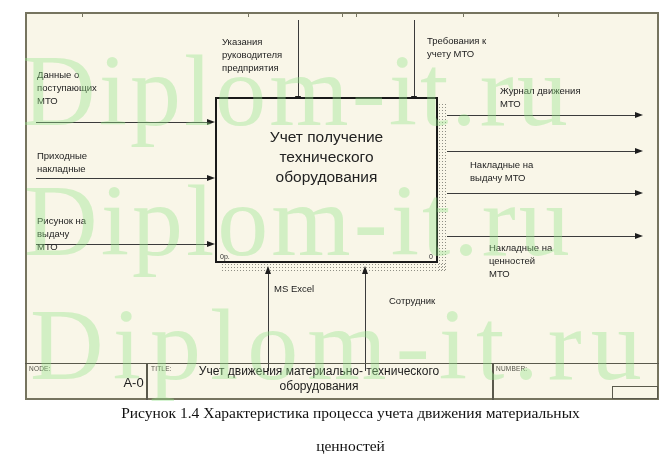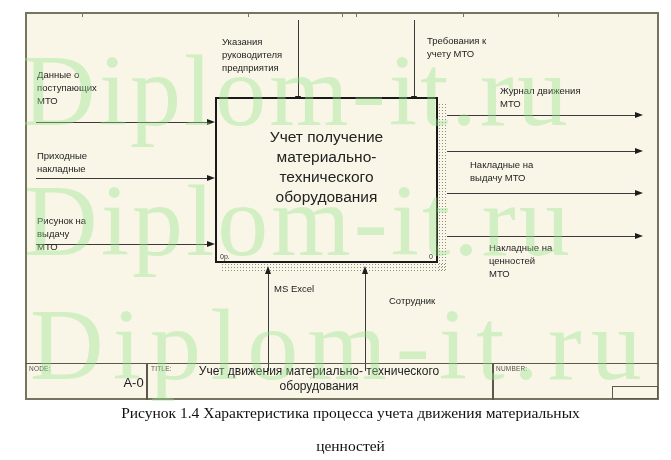--- a/index.html
+++ b/index.html
@@ -92,21 +92,20 @@
     <div>Рисунок на</div>
     <div>выдачу</div>
     <div>МТО</div>
   </div>
 
   <div class="shadow" style="left:438px;top:103px;width:9px;height:169px"></div>
   <div class="shadow" style="left:221px;top:263px;width:226px;height:9px"></div>
   <div class="procbox">
     <div class="txt">
       <div>Учет получение</div>
-      <div>материально-</div>
       <div>технического</div>
       <div>оборудования</div>
     </div>
     <span class="corner" style="left:3px">0р.</span>
     <span class="corner" style="right:3px">0</span>
   </div>
 
   <div class="harrow" style="left:447px;top:115px;width:189px">
       <span class="head"></span>
     </div>

